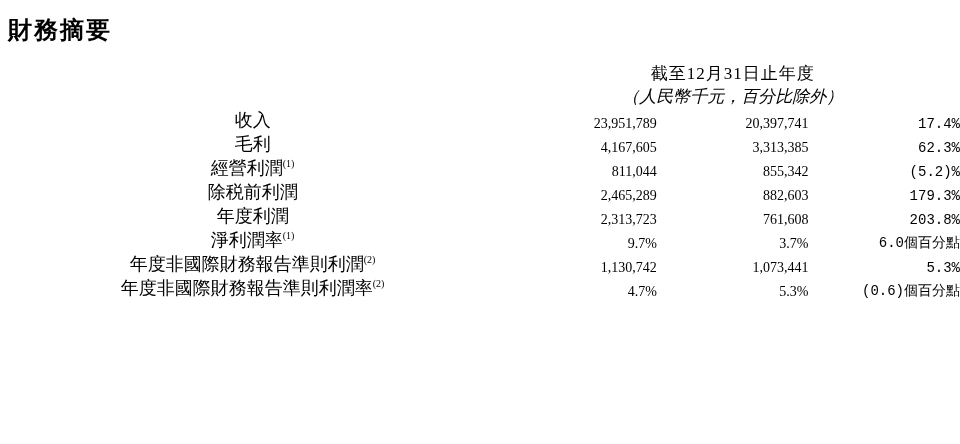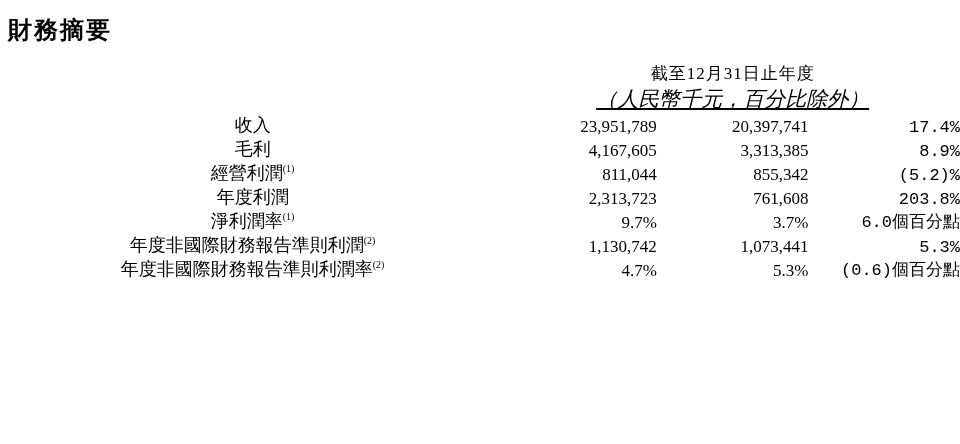--- a/index.html
+++ b/index.html
@@ -64,37 +64,36 @@
   .hdr-year-right {
     text-align: right;
     font-weight: bold;
     font-size: 17px;
     padding-bottom: 4px;
     padding-right: 8px;
   }
   .hdr-unit {
     text-align: center;
     font-style: italic;
-    font-size: 21px;
+    font-size: 17px;
     padding-bottom: 22px;
-    text-decoration: underline;
   }
   .row-label {
     text-align: center;
     padding-left: 8px;
     padding-top: 5px;
     padding-bottom: 5px;
     font-size: 18px;
     white-space: nowrap;
   }
   .val {
     text-align: right;
     padding-top: 5px;
     padding-bottom: 5px;
-    font-size: 17px;
+    font-size: 14px;
     white-space: nowrap;
   }
   .val-y1 { font-weight: bold; padding-right: 10px; }
   .val-y2 { padding-right: 10px; }
   .val-chg { padding-right: 8px; font-family: Liberation Mono, monospace; }
   sup {
     font-size: 10px;
     vertical-align: super;
     line-height: 0;
   }
@@ -127,27 +126,33 @@
         <tr>
           <td class="row-label"><span>收入</span></td>
           <td class="val val-y1">23,951,789</td>
           <td class="val val-y2">20,397,741</td>
           <td class="val val-chg">17.4%</td>
         </tr>
         <tr>
           <td class="row-label"><span>毛利</span></td>
           <td class="val val-y1">4,167,605</td>
           <td class="val val-y2">3,313,385</td>
-          <td class="val val-chg">8.9%</td>
+          <td class="val val-chg">62.3%</td>
         </tr>
         <tr>
           <td class="row-label"><span>經營利潤</span><sup>(1)</sup></td>
           <td class="val val-y1">811,044</td>
           <td class="val val-y2">855,342</td>
           <td class="val val-chg">(5.2)%</td>
+        </tr>
+        <tr>
+          <td class="row-label"><span>除税前利潤</span></td>
+          <td class="val val-y1">2,465,289</td>
+          <td class="val val-y2">882,603</td>
+          <td class="val val-chg">179.3%</td>
         </tr>
         <tr>
           <td class="row-label"><span>年度利潤</span></td>
           <td class="val val-y1">2,313,723</td>
           <td class="val val-y2">761,608</td>
           <td class="val val-chg">203.8%</td>
         </tr>
         <tr>
           <td class="row-label"><span>淨利潤率</span><sup>(1)</sup></td>
           <td class="val val-y1">9.7%</td>

